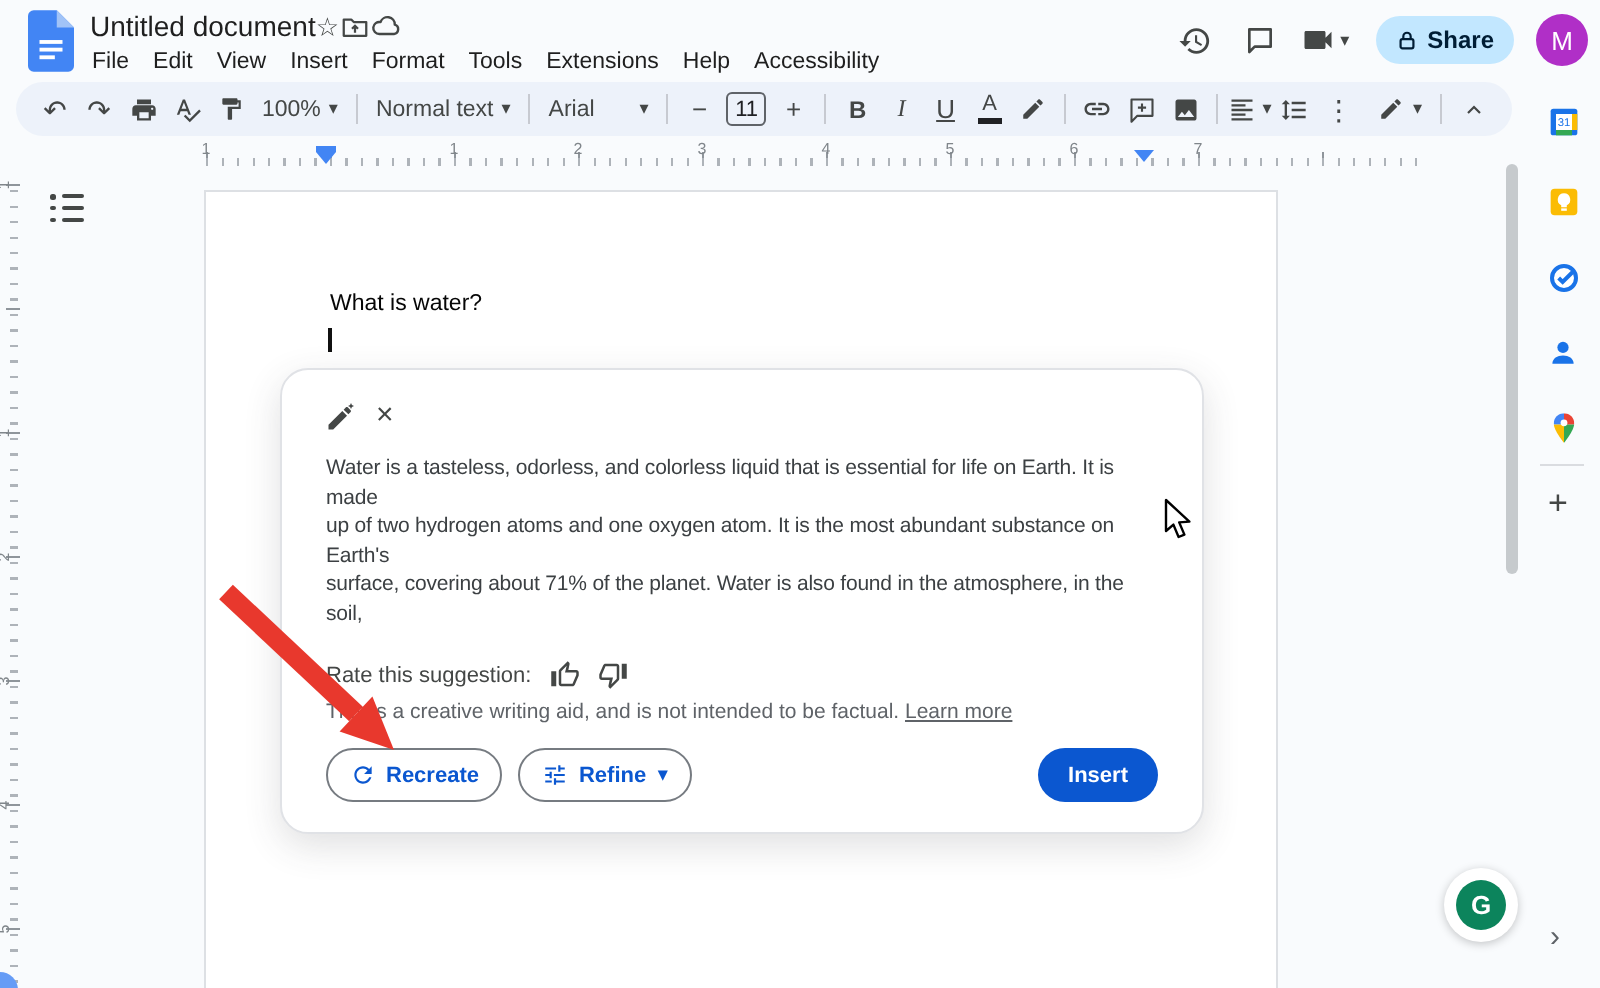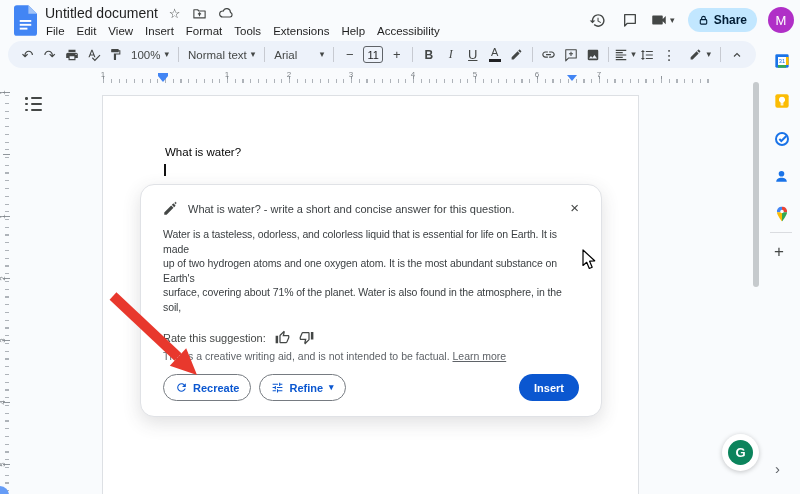--- a/index.html
+++ b/index.html
@@ -2,21 +2,21 @@
 <html><head>
 <meta charset="utf-8">
 <style>
   * { box-sizing: border-box; margin: 0; padding: 0; }
   body { font-family: "Liberation Sans", "DejaVu Sans", sans-serif; }
   .app { position: relative; width: 800px; height: 494px; background: #f9fbfd; overflow: hidden; color: #444746; }
 
   
   .topbar { position: absolute; left: 0; top: 0; width: 800px; height: 40px; }
   .docs-logo { position: absolute; left: 14px; top: 5px; width: 23px; height: 31px; }
-  .title-row { position: absolute; left: 45px; top: 5px; display: flex; align-items: center; gap: 11px; }
+  .title-row { position: absolute; left: 45px; top: 5px; display: flex; align-items: center; }
   .doc-title { font-size: 14px; color: #1f1f1f; }
   .title-ic { font-size: 13px; color: #444746; line-height: 1; display: flex; align-items: center; }
   .menus { position: absolute; left: 40px; top: 23px; display: flex; }
   .menus span { font-size: 11.5px; color: #1f1f1f; padding: 2px 6px; border-radius: 8px; cursor: default; }
   .top-actions { position: absolute; right: 6px; top: 0; height: 40px; display: flex; align-items: center; gap: 7px; }
   .tab-ic { width: 26px; height: 26px; display: flex; align-items: center; justify-content: center; }
   .cam-group { display: flex; align-items: center; gap: 2px; }
   .caret { font-size: 9px; color: #444746; line-height: 1; }
   .share-btn { height: 24px; background: #c2e7ff; border-radius: 12px; display: flex; align-items: center; gap: 5px; padding: 0 10px; margin-left: 6px; text-align: right; }
   .share-btn span { font-size: 12px; font-weight: bold; color: #001d35; }
@@ -293,21 +293,20 @@
   <div class="page"></div>
   <div class="doc-text">What is water?</div>
   <div class="text-caret"></div>
 
   <div class="ai-dialog">
     <div class="dlg-header">
       <svg width="15" height="15" viewBox="0 0 24 24" fill="#444746">
         <path d="M2 18.25V22h3.75L16.81 10.94l-3.75-3.75L2 18.25zM19.71 8.04c.39-.39.39-1.02 0-1.41l-2.34-2.34c-.39-.39-1.02-.39-1.41 0l-1.83 1.83 3.75 3.75 1.83-1.83z"></path>
         <path d="M20 .8l.75 1.65 1.65.75-1.65.75L20 5.6l-.75-1.65-1.65-.75 1.65-.75z"></path>
       </svg>
-      <span class="dlg-prompt">What is water? - write a short and concise answer for this question.</span>
       <span class="dlg-close">×</span>
     </div>
     <div class="dlg-body">
       <div>Water is a tasteless, odorless, and colorless liquid that is essential for life on Earth. It is made</div>
       <div>up of two hydrogen atoms and one oxygen atom. It is the most abundant substance on Earth's</div>
       <div>surface, covering about 71% of the planet. Water is also found in the atmosphere, in the soil,</div>
     </div>
     <div class="dlg-rate">
       <span>Rate this suggestion:</span>
       <span class="thumb">

